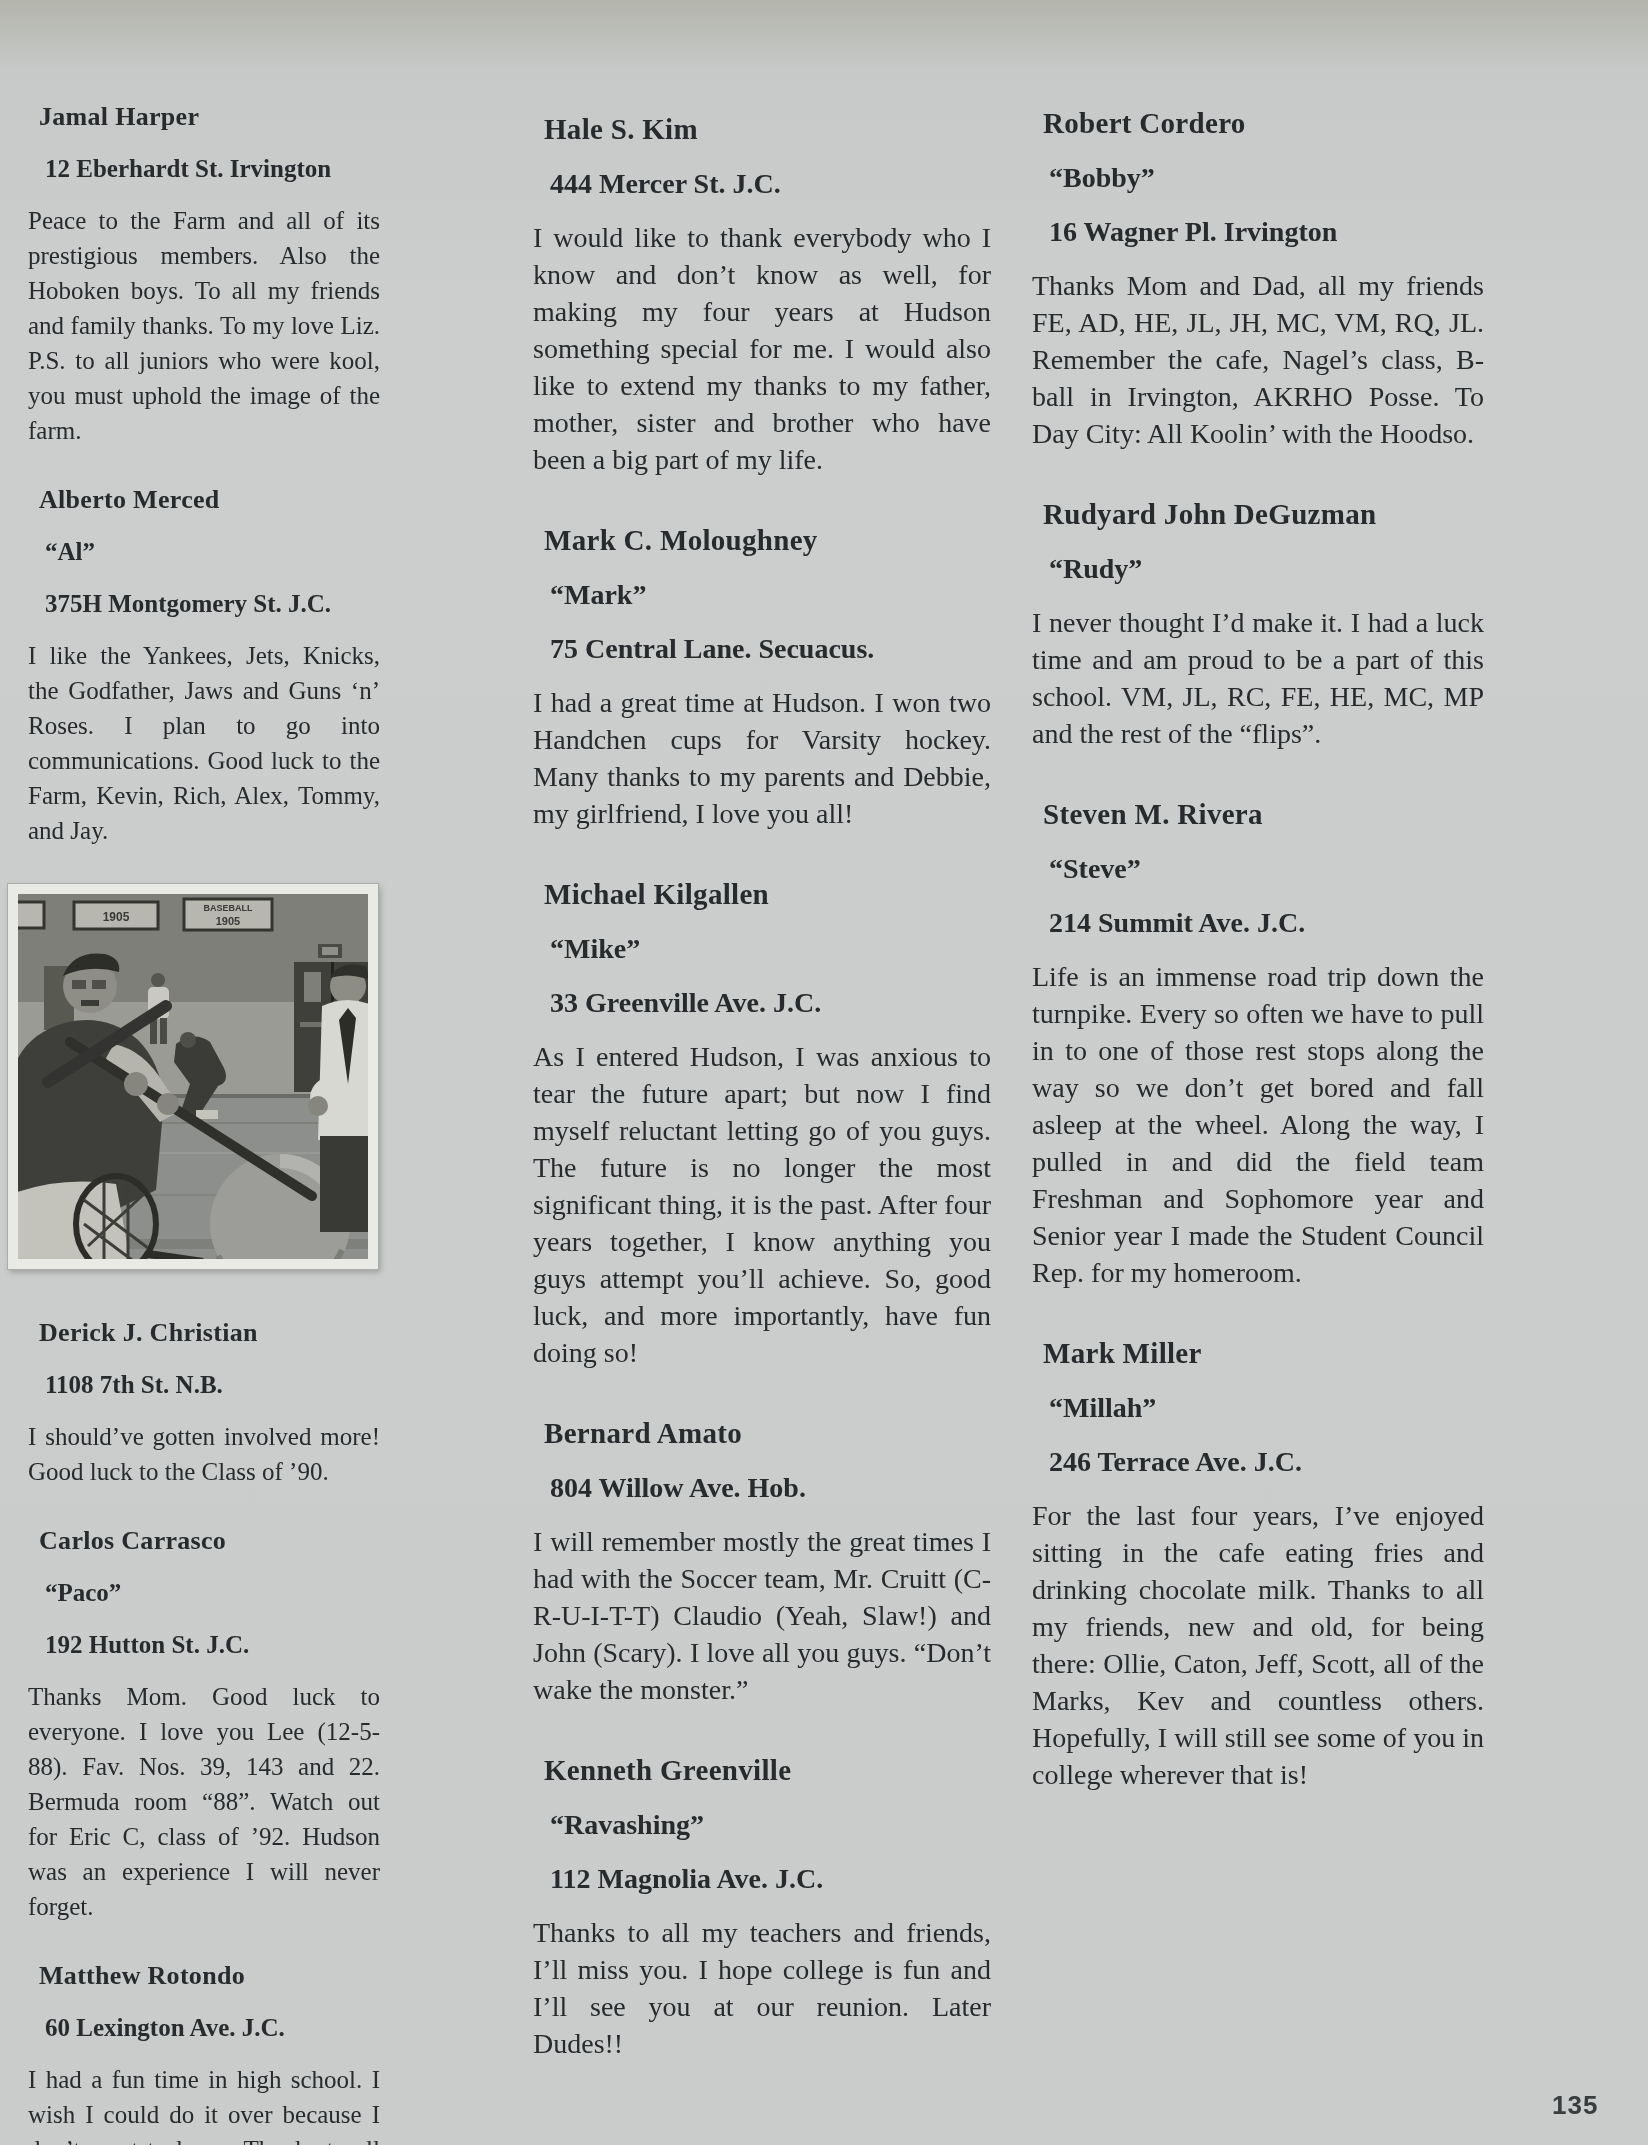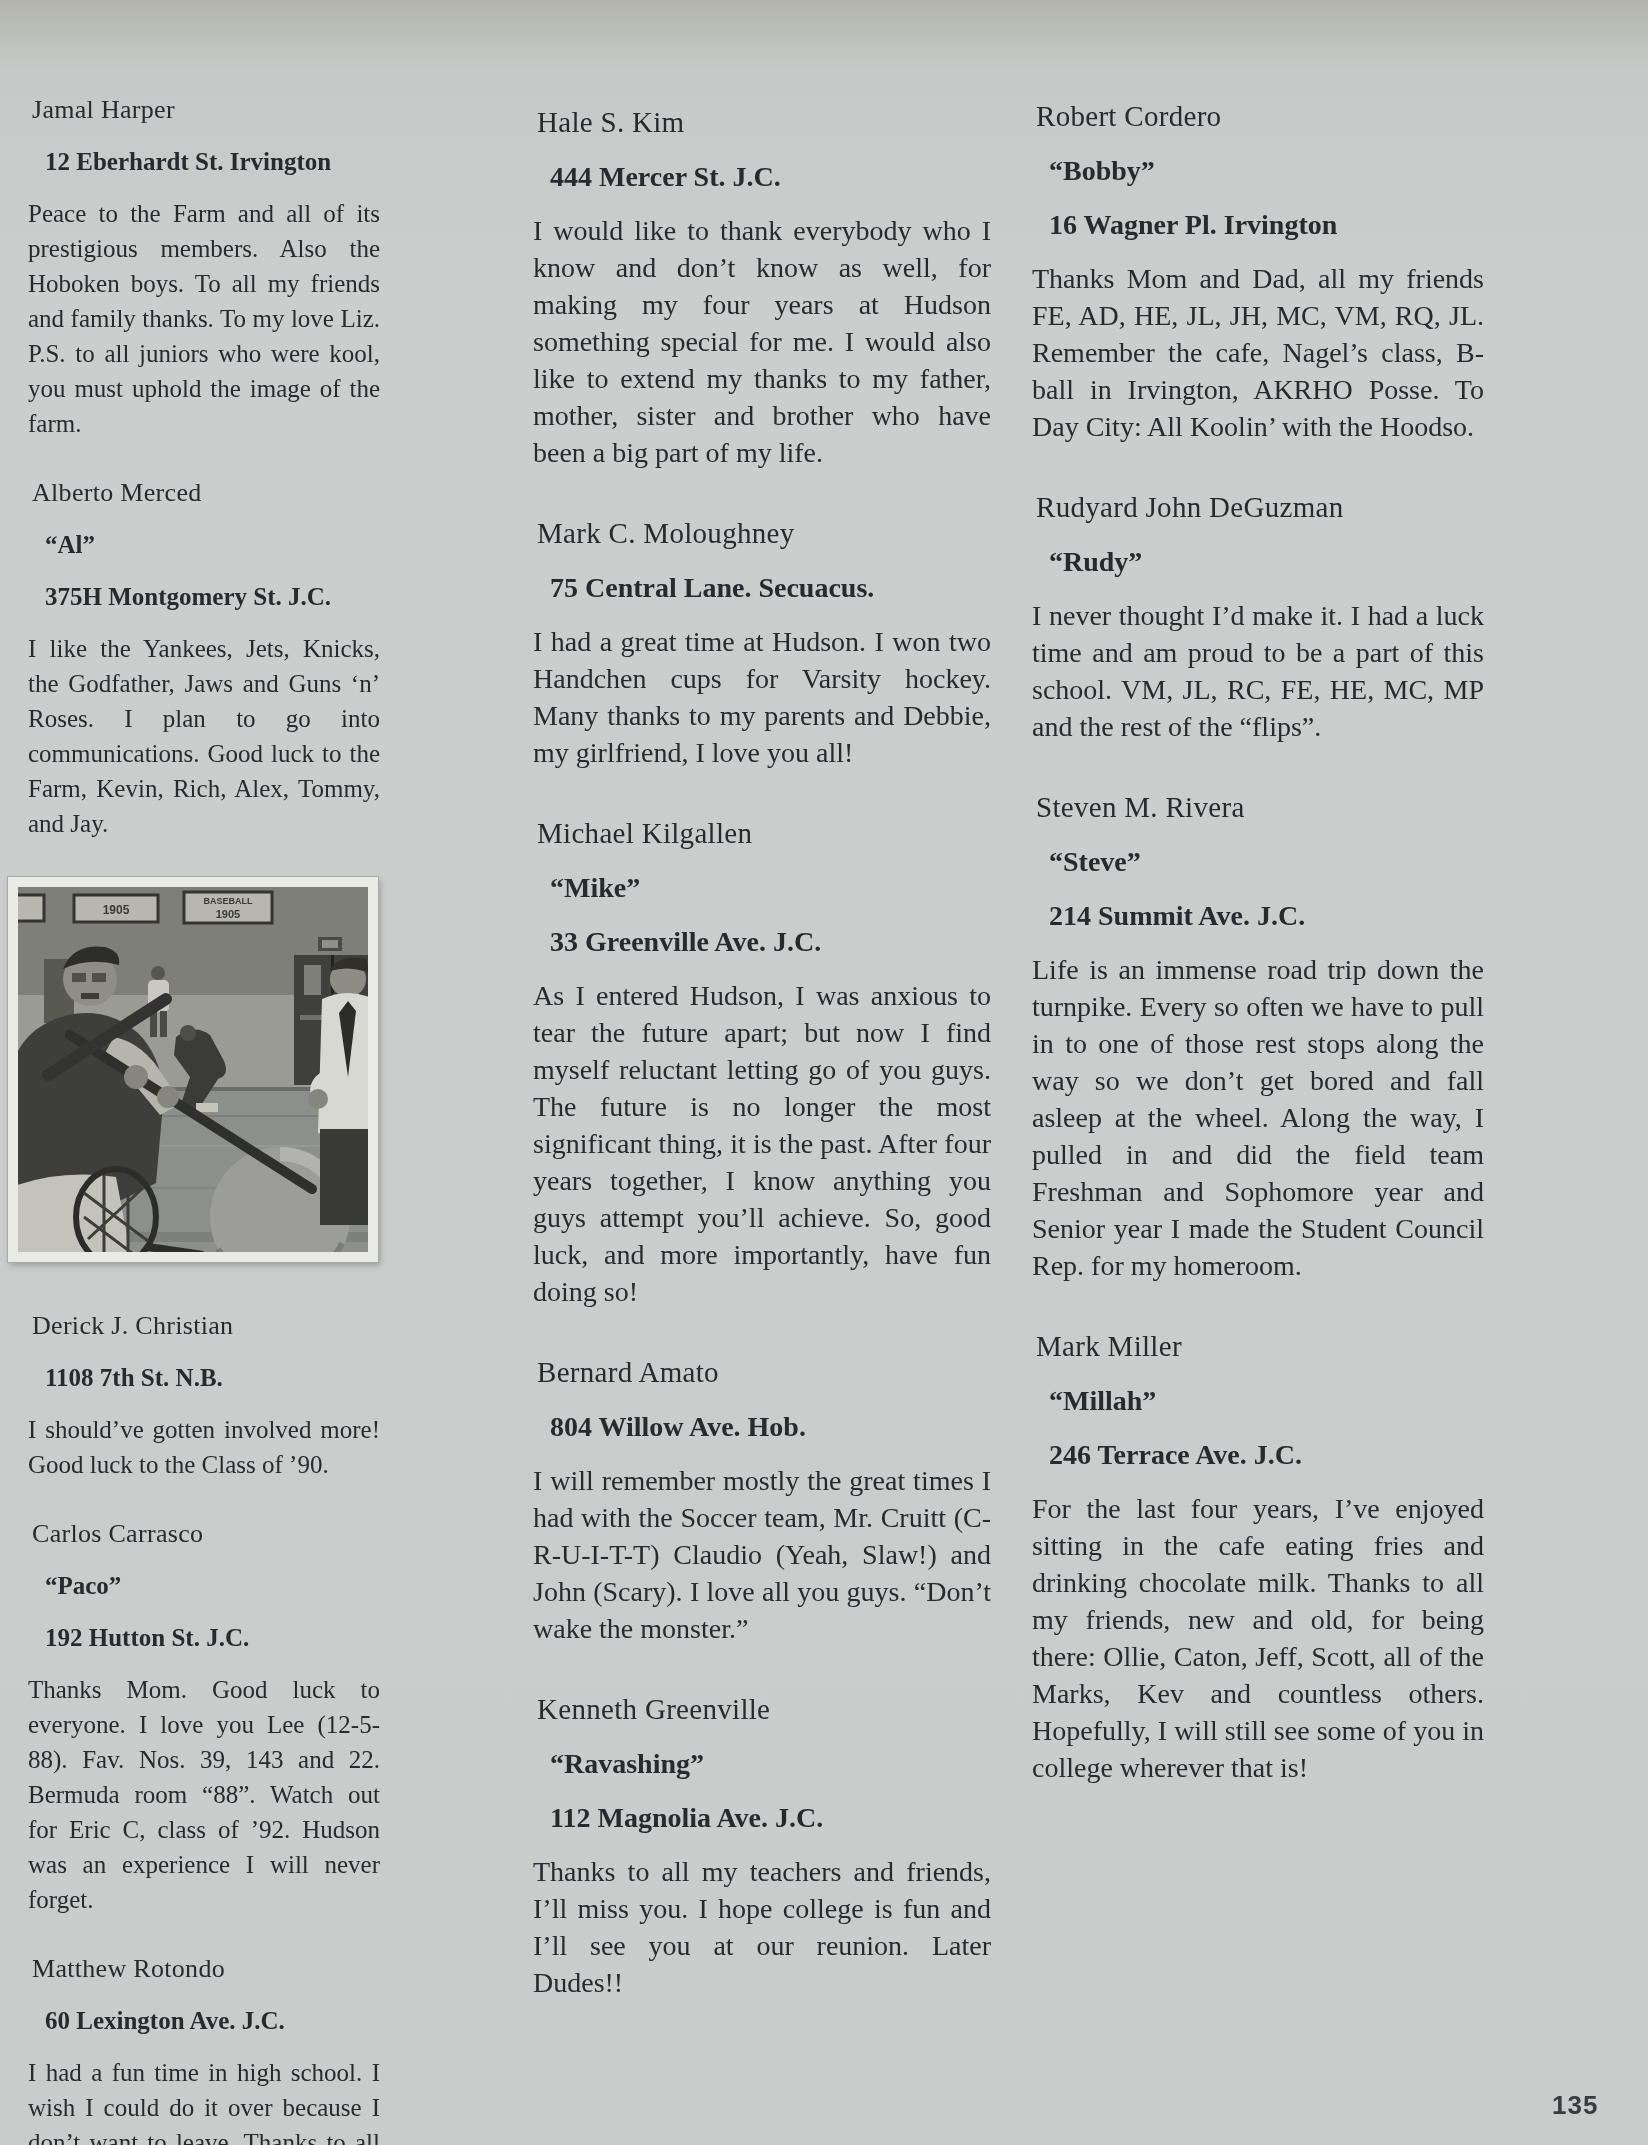--- a/index.html
+++ b/index.html
@@ -10,21 +10,21 @@
     overflow:hidden;
     font-family:"Liberation Serif", serif;
     color:#282b2e;
   }
   .col{position:absolute;text-align:left;}
   .col1{left:28px;top:88px;width:352px;font-size:25px;line-height:35px;}
   .col2{left:533px;top:100px;width:458px;font-size:28px;line-height:37px;}
   .col3{left:1032px;top:94px;width:452px;font-size:28px;line-height:37px;}
   .entry{margin:0 0 34px 0;}
   .col2 .entry,.col3 .entry{margin-bottom:44px;}
-  .entry-name{margin:4px;font-weight:400;letter-spacing:.3px;}
+  .entry-name{margin:11px;font-weight:700;letter-spacing:.3px;}
   .col1 .entry-name{font-size:26px;}
   .col2 .entry-name,.col3 .entry-name{font-size:29px;}
   .entry-nick,.entry-addr{margin:17px;font-weight:bold;}
   .entry-msg{margin:0;text-align:justify;}
   figure.photo{
     margin:36px 0 46px -20px;
     width:370px;height:385px;
     background:#e9eae5;
     box-shadow:0 0 0 1px #a9aca8, 2px 3px 6px rgba(60,62,58,.35);
     padding:0;
@@ -172,20 +172,21 @@
     </div>
 
   <div class="col col2">
       <div class="entry">
         <p class="entry-name">Hale S. Kim</p>
         <p class="entry-addr">444 Mercer St. J.C.</p>
         <p class="entry-msg">I would like to thank everybody who I know and don’t know as well, for making my four years at Hudson something special for me. I would also like to extend my thanks to my father, mother, sister and brother who have been a big part of my life.</p>
       </div>
       <div class="entry">
         <p class="entry-name">Mark C. Moloughney</p>
+        <p class="entry-nick">“Mark”</p>
         <p class="entry-addr">75 Central Lane. Secuacus.</p>
         <p class="entry-msg">I had a great time at Hudson. I won two Handchen cups for Varsity hockey. Many thanks to my parents and Debbie, my girlfriend, I love you all!</p>
       </div>
       <div class="entry">
         <p class="entry-name">Michael Kilgallen</p>
         <p class="entry-nick">“Mike”</p>
         <p class="entry-addr">33 Greenville Ave. J.C.</p>
         <p class="entry-msg">As I entered Hudson, I was anxious to tear the future apart; but now I find myself reluctant letting go of you guys. The future is no longer the most significant thing, it is the past. After four years together, I know anything you guys attempt you’ll achieve. So, good luck, and more importantly, have fun doing so!</p>
       </div>
       <div class="entry">

